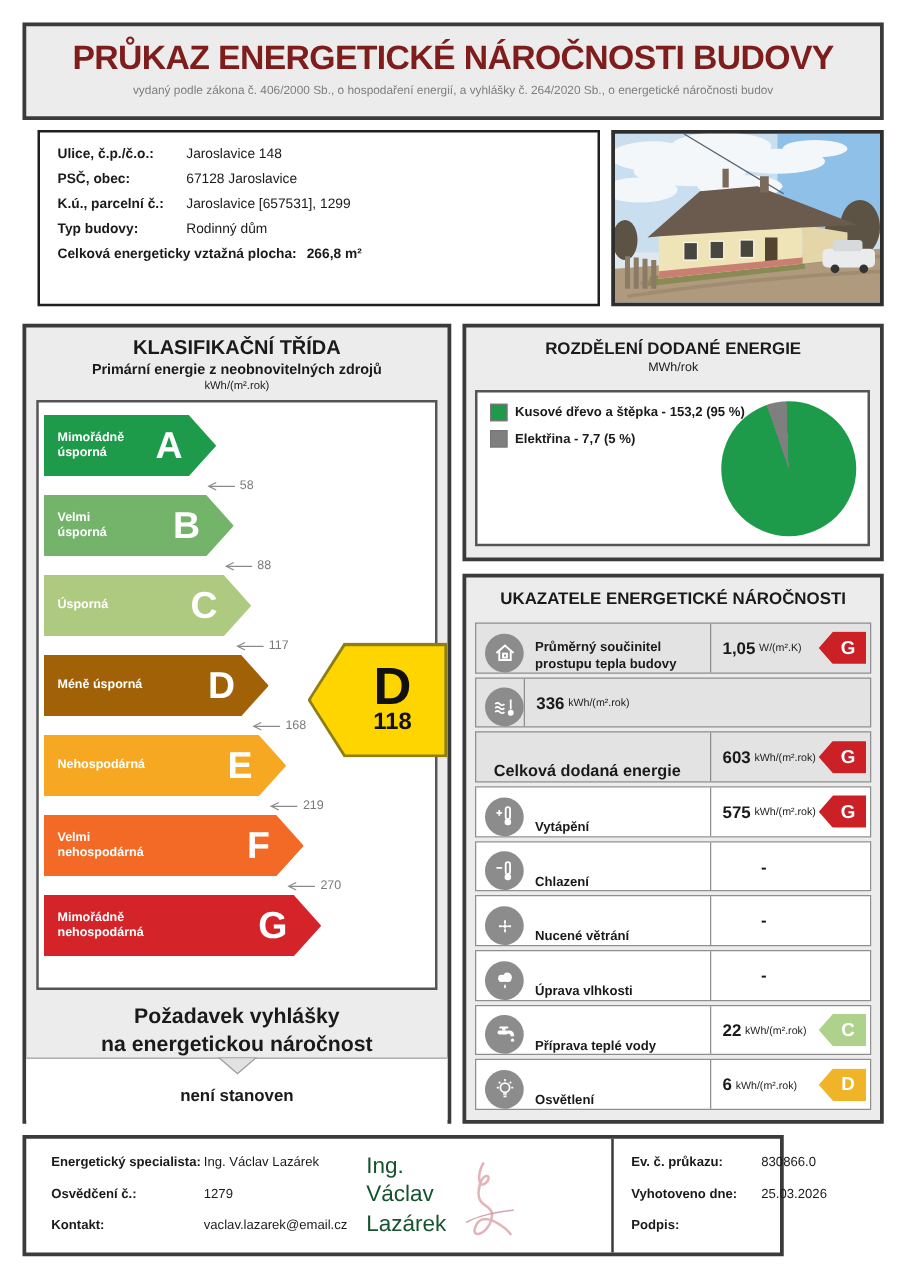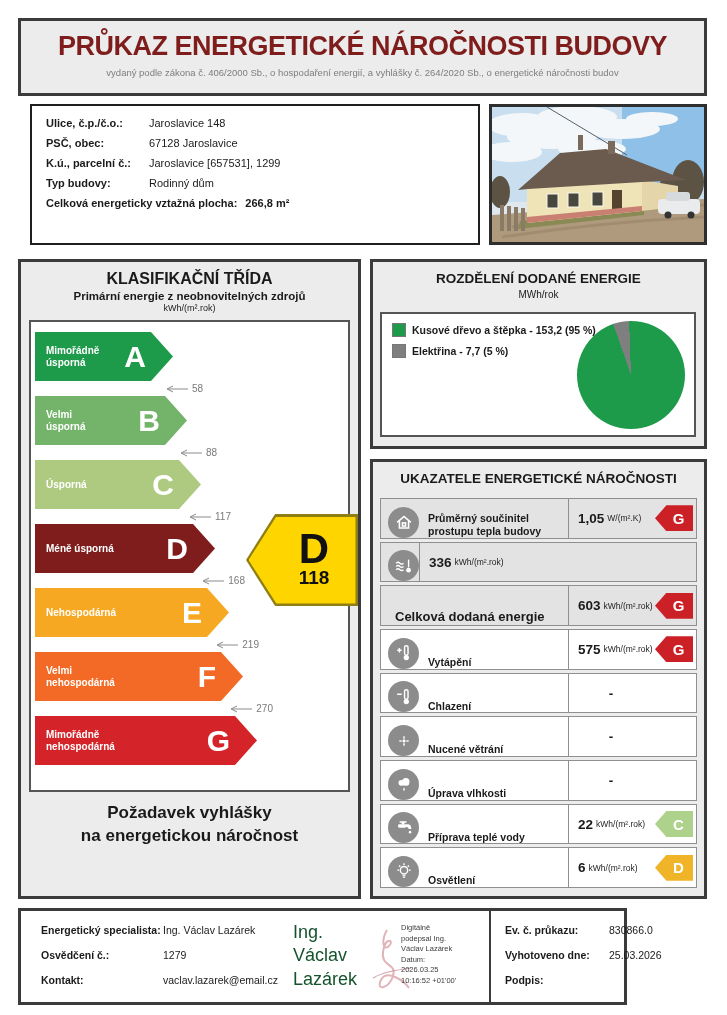--- a/index.html
+++ b/index.html
@@ -199,21 +199,21 @@
         <span class="clabel">Úsporná</span>
         <span class="cletter">C</span>
       </div>
       <div class="bnd b2">
         <svg width="24" height="8">
             <line x1="24" y1="4" x2="4" y2="4" stroke="#8a8a8a"></line>
             <path d="M9 1 L3 4 L9 7" fill="none" stroke="#8a8a8a"></path>
           </svg>
         <span>117</span>
       </div>
-      <div class="class-arrow w3" style="background: #7f1d1d;">
+      <div class="class-arrow w3" style="background: #a16207;">
         <span class="clabel">Méně úsporná</span>
         <span class="cletter">D</span>
       </div>
       <div class="bnd b3">
         <svg width="24" height="8">
             <line x1="24" y1="4" x2="4" y2="4" stroke="#8a8a8a"></line>
             <path d="M9 1 L3 4 L9 7" fill="none" stroke="#8a8a8a"></path>
           </svg>
         <span>168</span>
       </div>
@@ -249,20 +249,26 @@
 
     <div class="result">
       <div class="result-inner" style="background: rgb(255, 213, 0);">
         <div class="result-letter">D</div>
         <div class="result-value">118</div>
       </div>
     </div>
 
     <div class="req-title">Požadavek vyhlášky
 na energetickou náročnost</div>
+    <div class="req-band">
+      <svg class="req-notch" width="32" height="14">
+          <polygon points="1,0 31,0 16,13" fill="#e2e2e2" stroke="#9a9a9a" stroke-width="1"></polygon>
+        </svg>
+      <div class="req-value">není stanoven</div>
+    </div>
   </div>
 
   <div class="box piebox">
     <div class="pie-title">ROZDĚLENÍ DODANÉ ENERGIE</div>
     <div class="pie-unit">MWh/rok</div>
     <div class="whitebox pie-inner">
       <div class="legend">
         <div class="legend-row">
           <span class="legend-swatch" style="background: rgb(30, 155, 74);"></span>
           <span class="legend-label">Kusové dřevo a štěpka - 153,2 (95 %)</span>
@@ -456,26 +462,20 @@
 
     <div class="f-name">Ing.
 Václav
 Lazárek</div>
 
     <div class="f-sig">
       <svg width="46" height="76" viewBox="0 0 46 76" fill="none">
         <path d="M20 8 C 14 18, 16 30, 22 24 C 28 18, 18 14, 16 30 C 14 46, 30 40, 26 54 C 23 66, 8 70, 14 58 C 20 46, 38 60, 42 66" stroke="#dca7ae" stroke-width="2" opacity="0.85"></path>
         <path d="M6 56 C 16 50, 30 48, 44 46" stroke="#c98f98" stroke-width="1.2" opacity="0.8"></path>
       </svg>
-      <div class="f-sig-text">Digitálně
-podepsal Ing.
-Václav Lazárek
-Datum:
-2026.03.25
-10:16:52 +01'00'</div>
     </div>
 
     <div class="f-div"></div>
 
     <div class="f-right">
       <div class="f-row">
         <span class="lbl">Ev. č. průkazu:</span>
         <span class="val">830866.0</span>
       </div>
       <div class="f-row">

